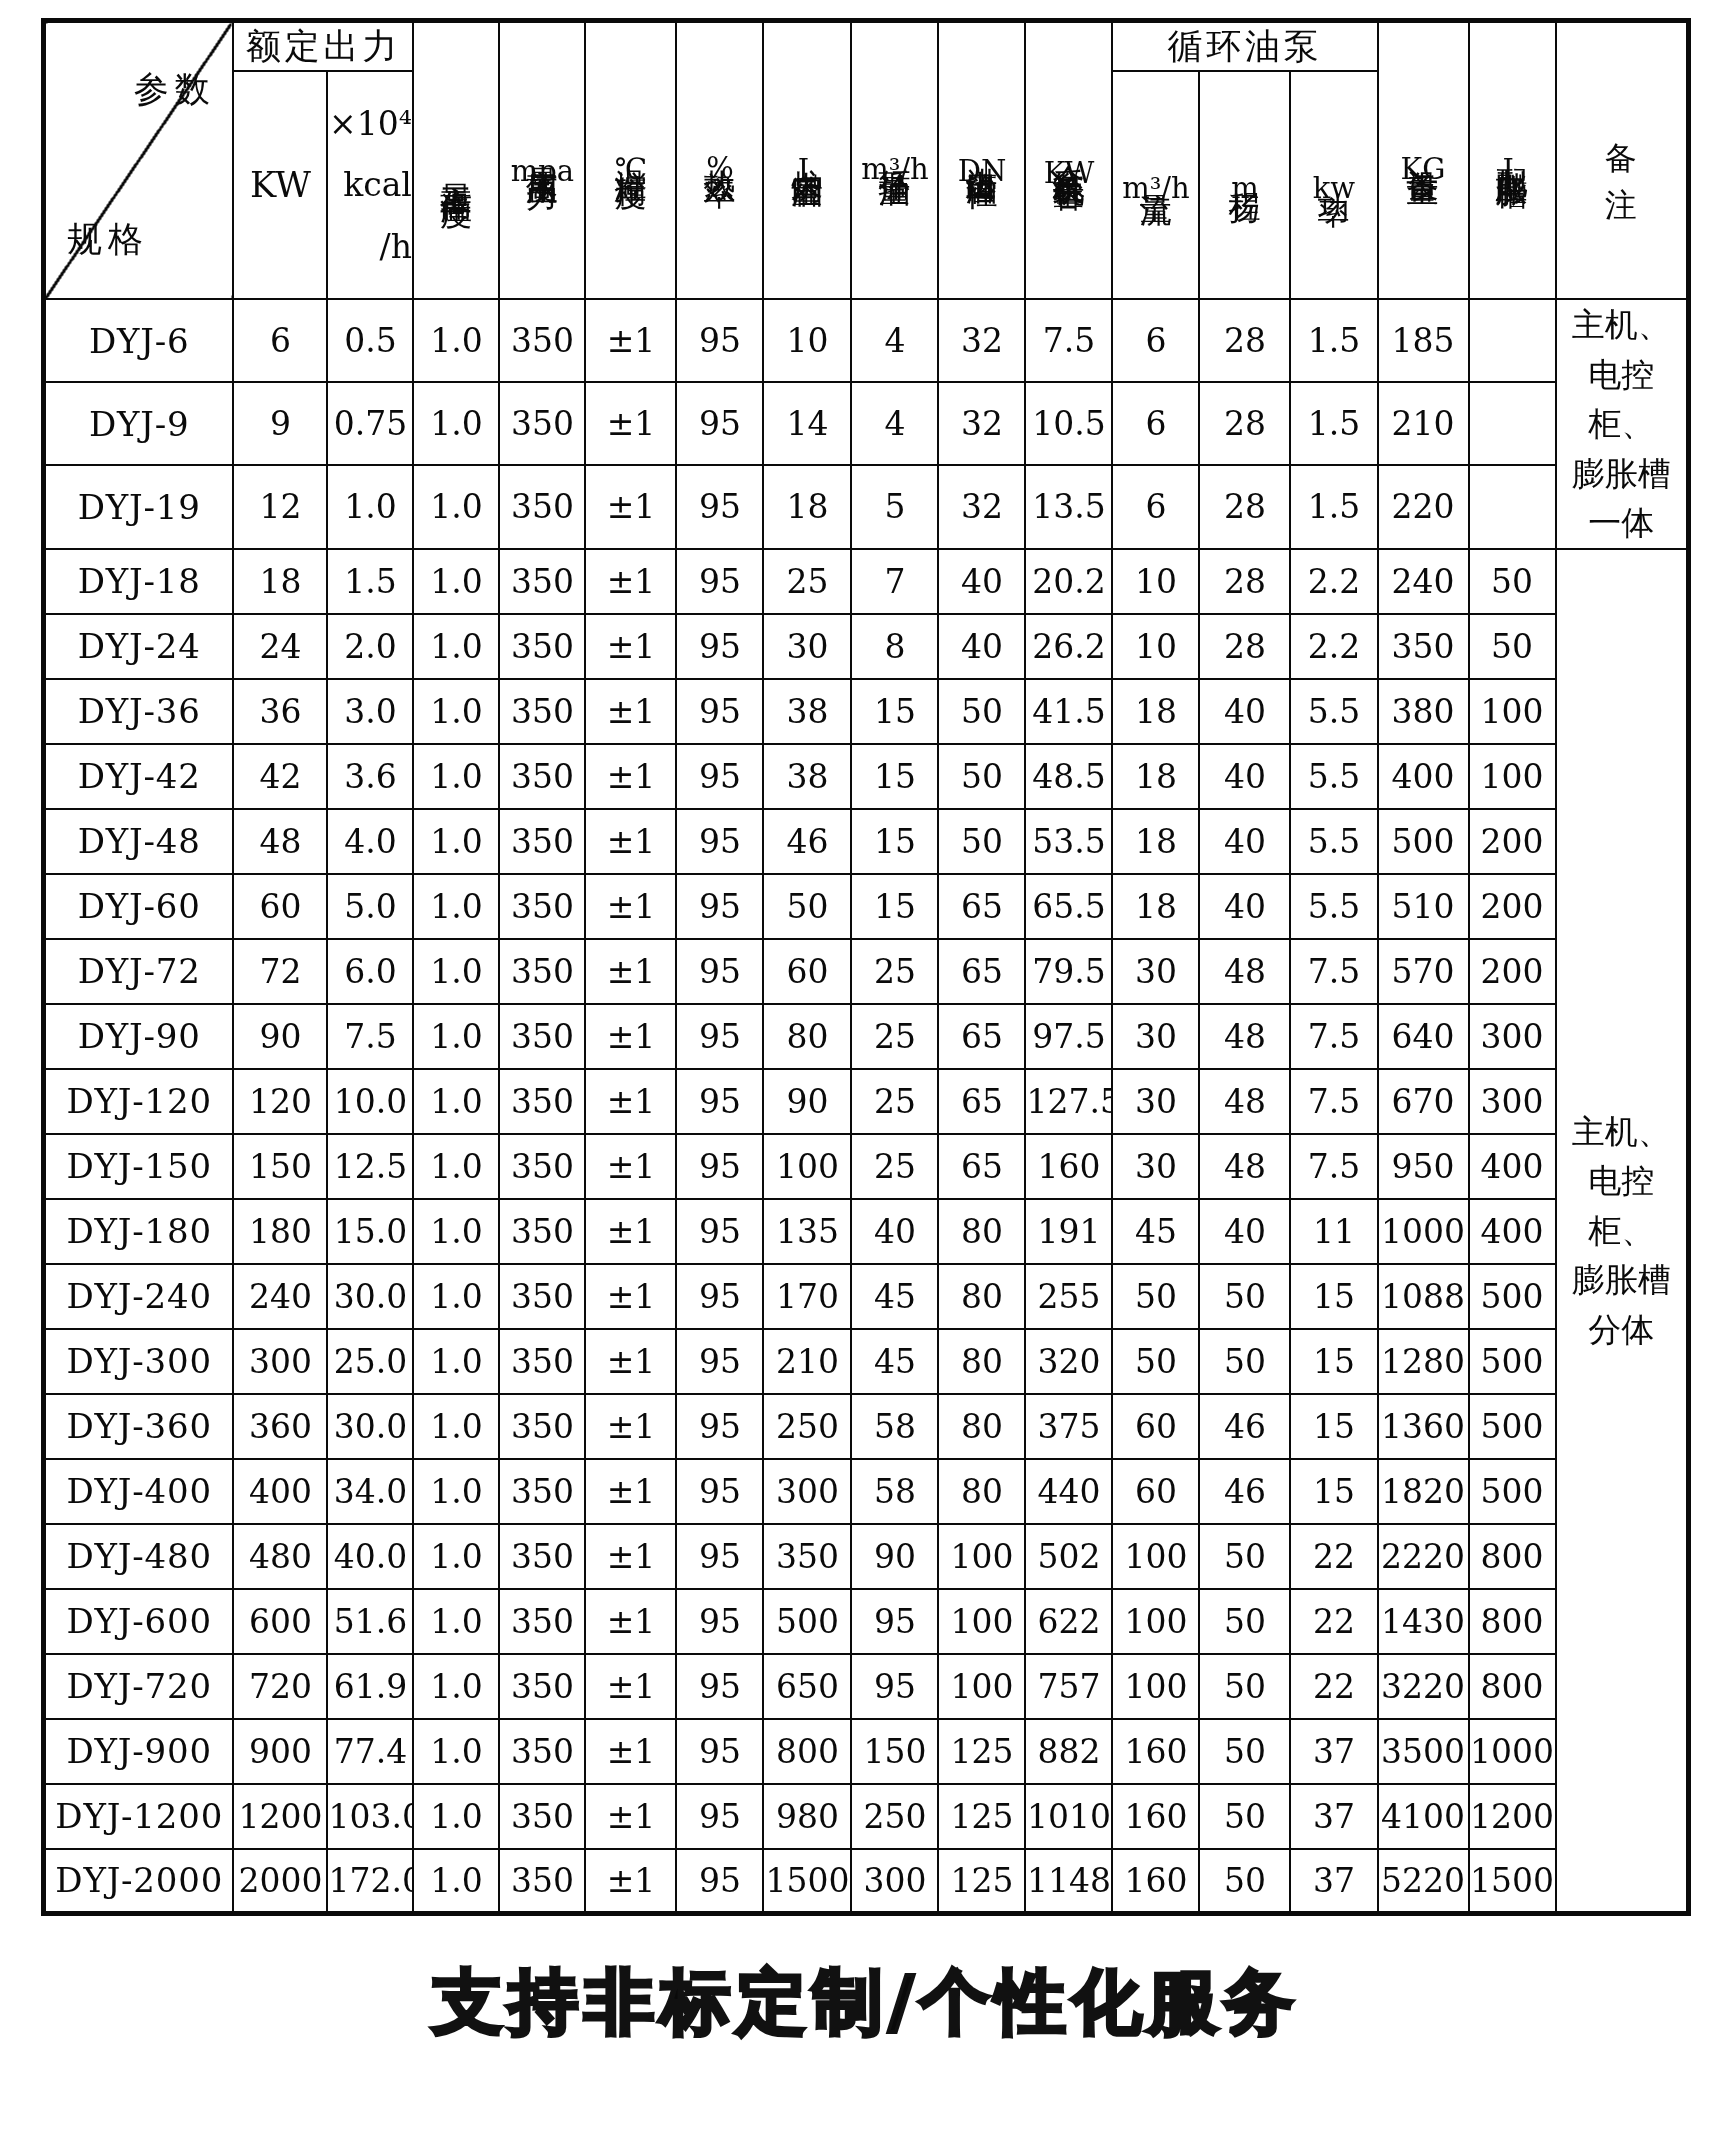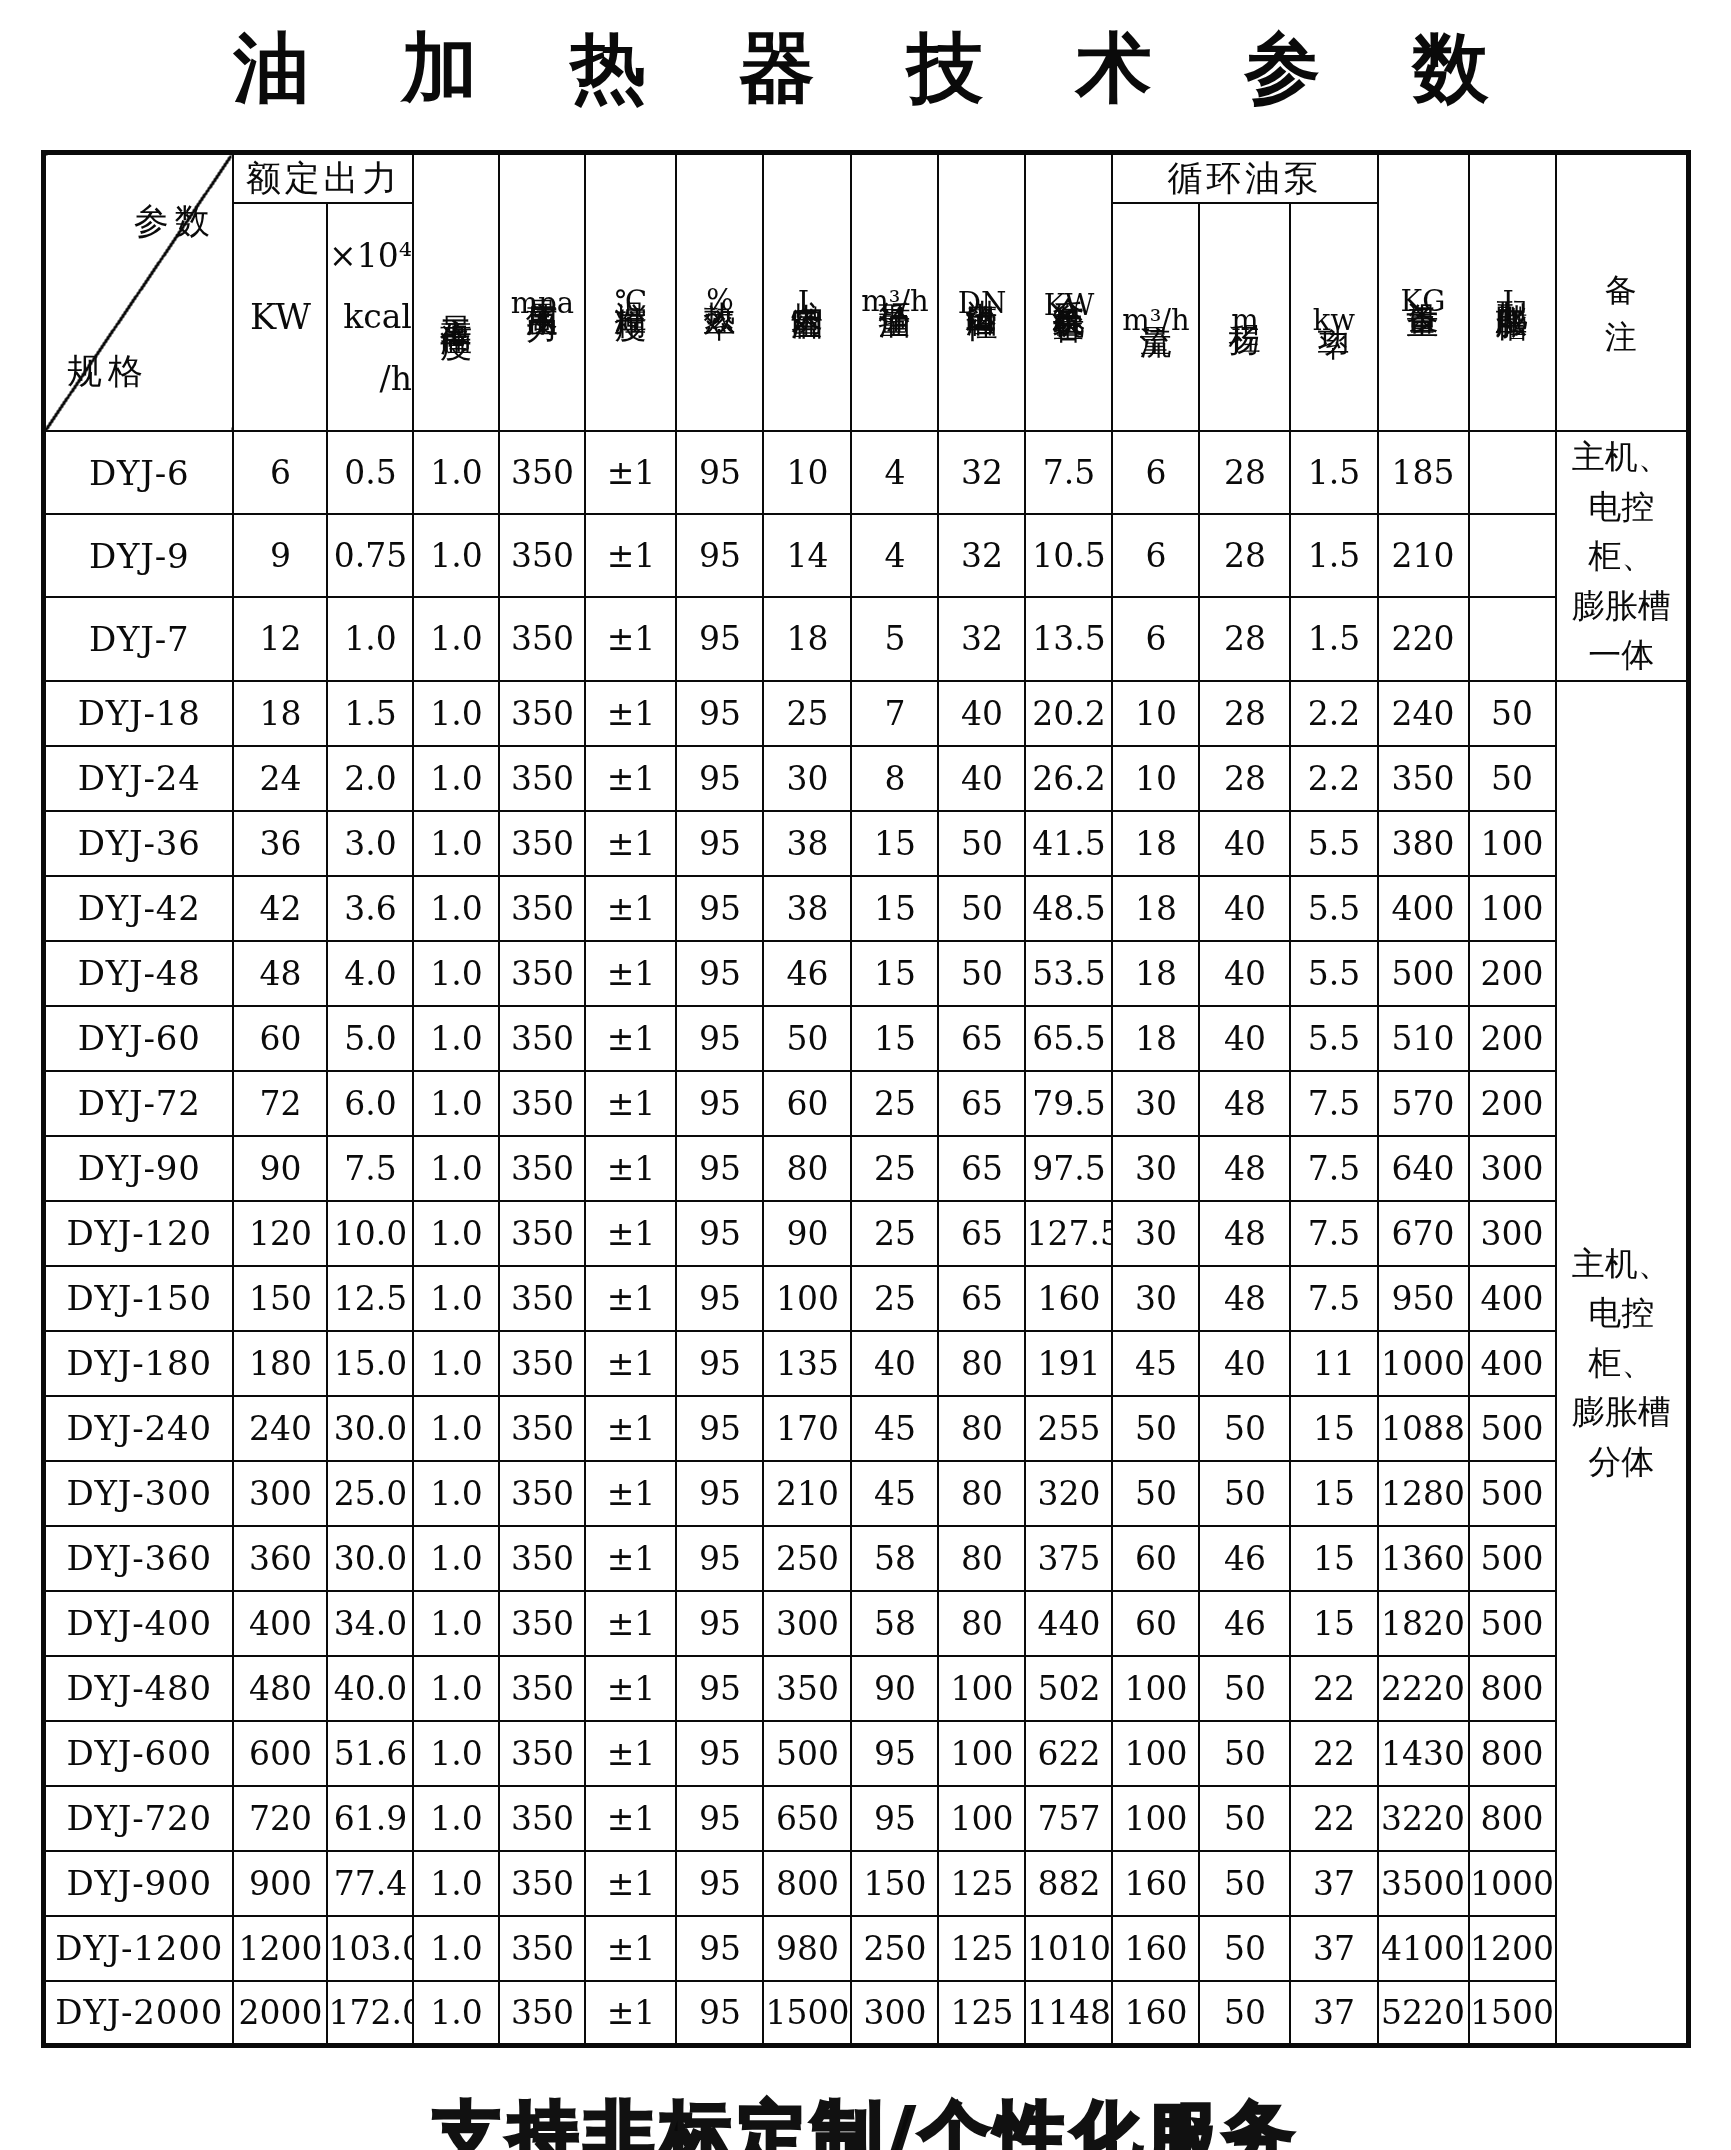--- a/index.html
+++ b/index.html
@@ -64,21 +64,20 @@
     font-family:"DejaVu Sans","Liberation Sans",sans-serif;
     font-weight:bold;font-size:70px;letter-spacing:6px;
     -webkit-text-stroke:3.8px #111111;white-space:nowrap;
   }
 </style>
 </head>
 <body>
 
 <div class="page">
 
-  <h1 class="title">油 加 热 器 技 术 参 数</h1>
 
   <table class="spec">
     <colgroup>
       <col style="width:190px">
         <col style="width:94px">
         <col style="width:86px">
       <col style="width:86px">
         <col style="width:86px">
         <col style="width:91px">
       <col style="width:87px">
@@ -231,21 +230,21 @@
           <td class="val">4</td>
           <td class="val">32</td>
           <td class="val">10.5</td>
           <td class="val">6</td>
           <td class="val">28</td>
           <td class="val">1.5</td>
           <td class="val">210</td>
           <td class="val"></td>
         </tr>
         <tr>
-          <td class="model">DYJ-7</td>
+          <td class="model">DYJ-19</td>
           <td class="val">12</td>
           <td class="val">1.0</td>
           <td class="val">1.0</td>
           <td class="val">350</td>
           <td class="val">±1</td>
           <td class="val">95</td>
           <td class="val">18</td>
           <td class="val">5</td>
           <td class="val">32</td>
           <td class="val">13.5</td>

